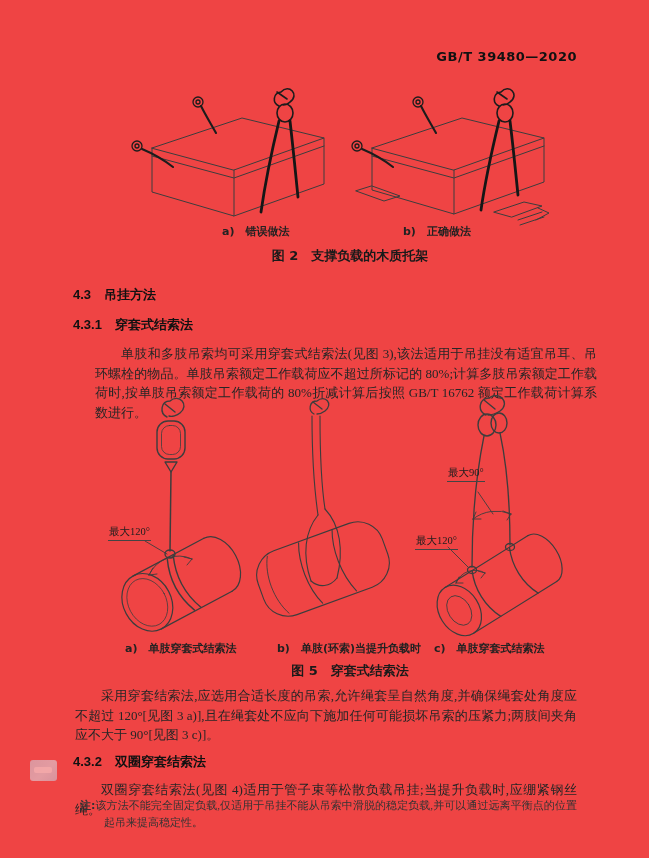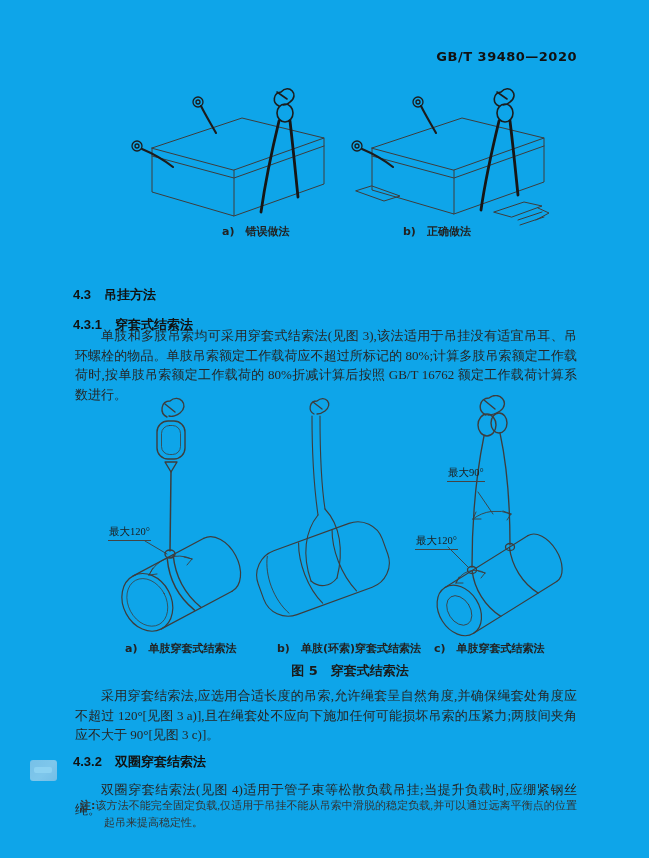--- a/index.html
+++ b/index.html
@@ -1,19 +1,19 @@
 <!DOCTYPE html>
 <html><head>
 <meta charset="utf-8">
 <title>GB/T 39480—2020</title>
 <style>
   * { margin:0; padding:0; box-sizing:border-box; }
   html,body { width:649px; height:858px; background:#ffffff; }
   body { font-family:"Liberation Serif","DejaVu Serif",serif; color:#2b2b2b; }
-  .page { position:relative; width:649px; height:858px; background:#0ea5e9; overflow:hidden; }
+  .page { position:relative; width:649px; height:858px; background:#ef4444; overflow:hidden; }
 
   .std-number { position:absolute; top:49px; right:72px; font-family:"DejaVu Sans","Liberation Sans",sans-serif;
                 font-weight:bold; font-size:13px; letter-spacing:.5px; color:#111; }
 
   
   .fig2-row { position:absolute; left:120px; top:86px; width:420px; height:138px; }
   .fig2-row svg { position:absolute; top:0; }
   .fig2-a { left:6px; } .fig2-b { left:226px; }
 
   .fig-sublabels { position:absolute; left:0; width:649px; font-family:"DejaVu Sans","Liberation Sans",sans-serif;
@@ -28,21 +28,21 @@
   .cap-fig3 { top:662px; }
 
   .heading { position:absolute; left:73px; font-family:Liberation Sans, sans-serif;
              font-weight:bold; font-size:13px; color:#111; white-space:nowrap; }
   .h-43   { top:286px; }
   .h-431  { top:316px; }
   .h-432  { top:753px; }
 
   .para { position:absolute; left:75px; width:502px; font-size:13px; line-height:19.5px;
           text-align:justify; text-indent:2em; color:#262626; }
-  .p-431   { top:326px; }
+  .p-431   { top:344px;margin-left:20px; }
   .p-fig3  { top:686px; }
   .p-fig3 p { text-indent:2em; text-align:justify; }
   .p-432   { top:780px; }
 
   .note { position:absolute; left:80px; top:797px; width:497px; font-size:11px; line-height:17px;
           color:#333; padding-left:24px; text-indent:-24px; text-align:justify; }
   .note .note-label { font-family:"DejaVu Sans","Liberation Sans",sans-serif; font-weight:bold; }
 
   .fig3-row { position:absolute; left:75px; top:395px; width:510px; height:246px; }
   .fig3-row svg { position:absolute; top:0; }
@@ -129,20 +129,21 @@
         <path d="M174,139 L198,131"></path>
         <path d="M192,122 L203,127 L190,134"></path>
       </g>
     </svg>
   </div>
 
   <div class="fig-sublabels fig2-sublabels">
     <span style="left:222px">a)　错误做法</span>
     <span style="left:403px">b)　正确做法</span>
   </div>
+  <div class="caption cap-fig2">图 2　支撑负载的木质托架</div>
 
   <div class="heading h-43">4.3　吊挂方法</div>
   <div class="heading h-431">4.3.1　穿套式结索法</div>
   <p class="para p-431">单肢和多肢吊索均可采用穿套式结索法(见图 3),该法适用于吊挂没有适宜吊耳、吊环螺栓的物品。单肢吊索额定工作载荷应不超过所标记的 80%;计算多肢吊索额定工作载荷时,按单肢吊索额定工作载荷的 80%折减计算后按照 GB/T 16762 额定工作载荷计算系数进行。</p>
 
   <div class="fig3-row">
 
     <svg class="fig3-a" width="150" height="246" viewBox="0 0 150 246" fill="none" stroke="#3d3d3d" stroke-width="1.2" stroke-linecap="round" stroke-linejoin="round">
       <g stroke-width="1.4">
         <path d="M72,22 c-8,-4 -6,-16 3,-16 c9,-8 20,4 10,12 c-3,2.5 -8,4 -11,3"></path>
@@ -222,21 +223,21 @@
       </g>
     </svg>
 
     <span class="angle-label al-a120">最大120°</span>
     <span class="angle-label al-c90">最大90°</span>
     <span class="angle-label al-c120">最大120°</span>
   </div>
 
   <div class="fig-sublabels fig3-sublabels">
     <span style="left:125px">a)　单肢穿套式结索法</span>
-    <span style="left:277px">b)　单肢(环索)穿套式结索法</span>
+    <span style="left:277px">b)　单肢(环索)当提升负载时</span>
     <span style="left:434px">c)　单肢穿套式结索法</span>
   </div>
   <div class="caption cap-fig3">图 5　穿套式结索法</div>
 
   <div class="para p-fig3" style="text-indent:0">
     <p>采用穿套结索法,应选用合适长度的吊索,允许绳套呈自然角度,并确保绳套处角度应不超过 120°[见图 3 a)],且在绳套处不应向下施加任何可能损坏吊索的压紧力;两肢间夹角应不大于 90°[见图 3 c)]。</p>
   </div>
 
   <div class="heading h-432">4.3.2　双圈穿套结索法</div>
   <p class="para p-432">双圈穿套结索法(见图 4)适用于管子束等松散负载吊挂;当提升负载时,应绷紧钢丝绳。</p>

